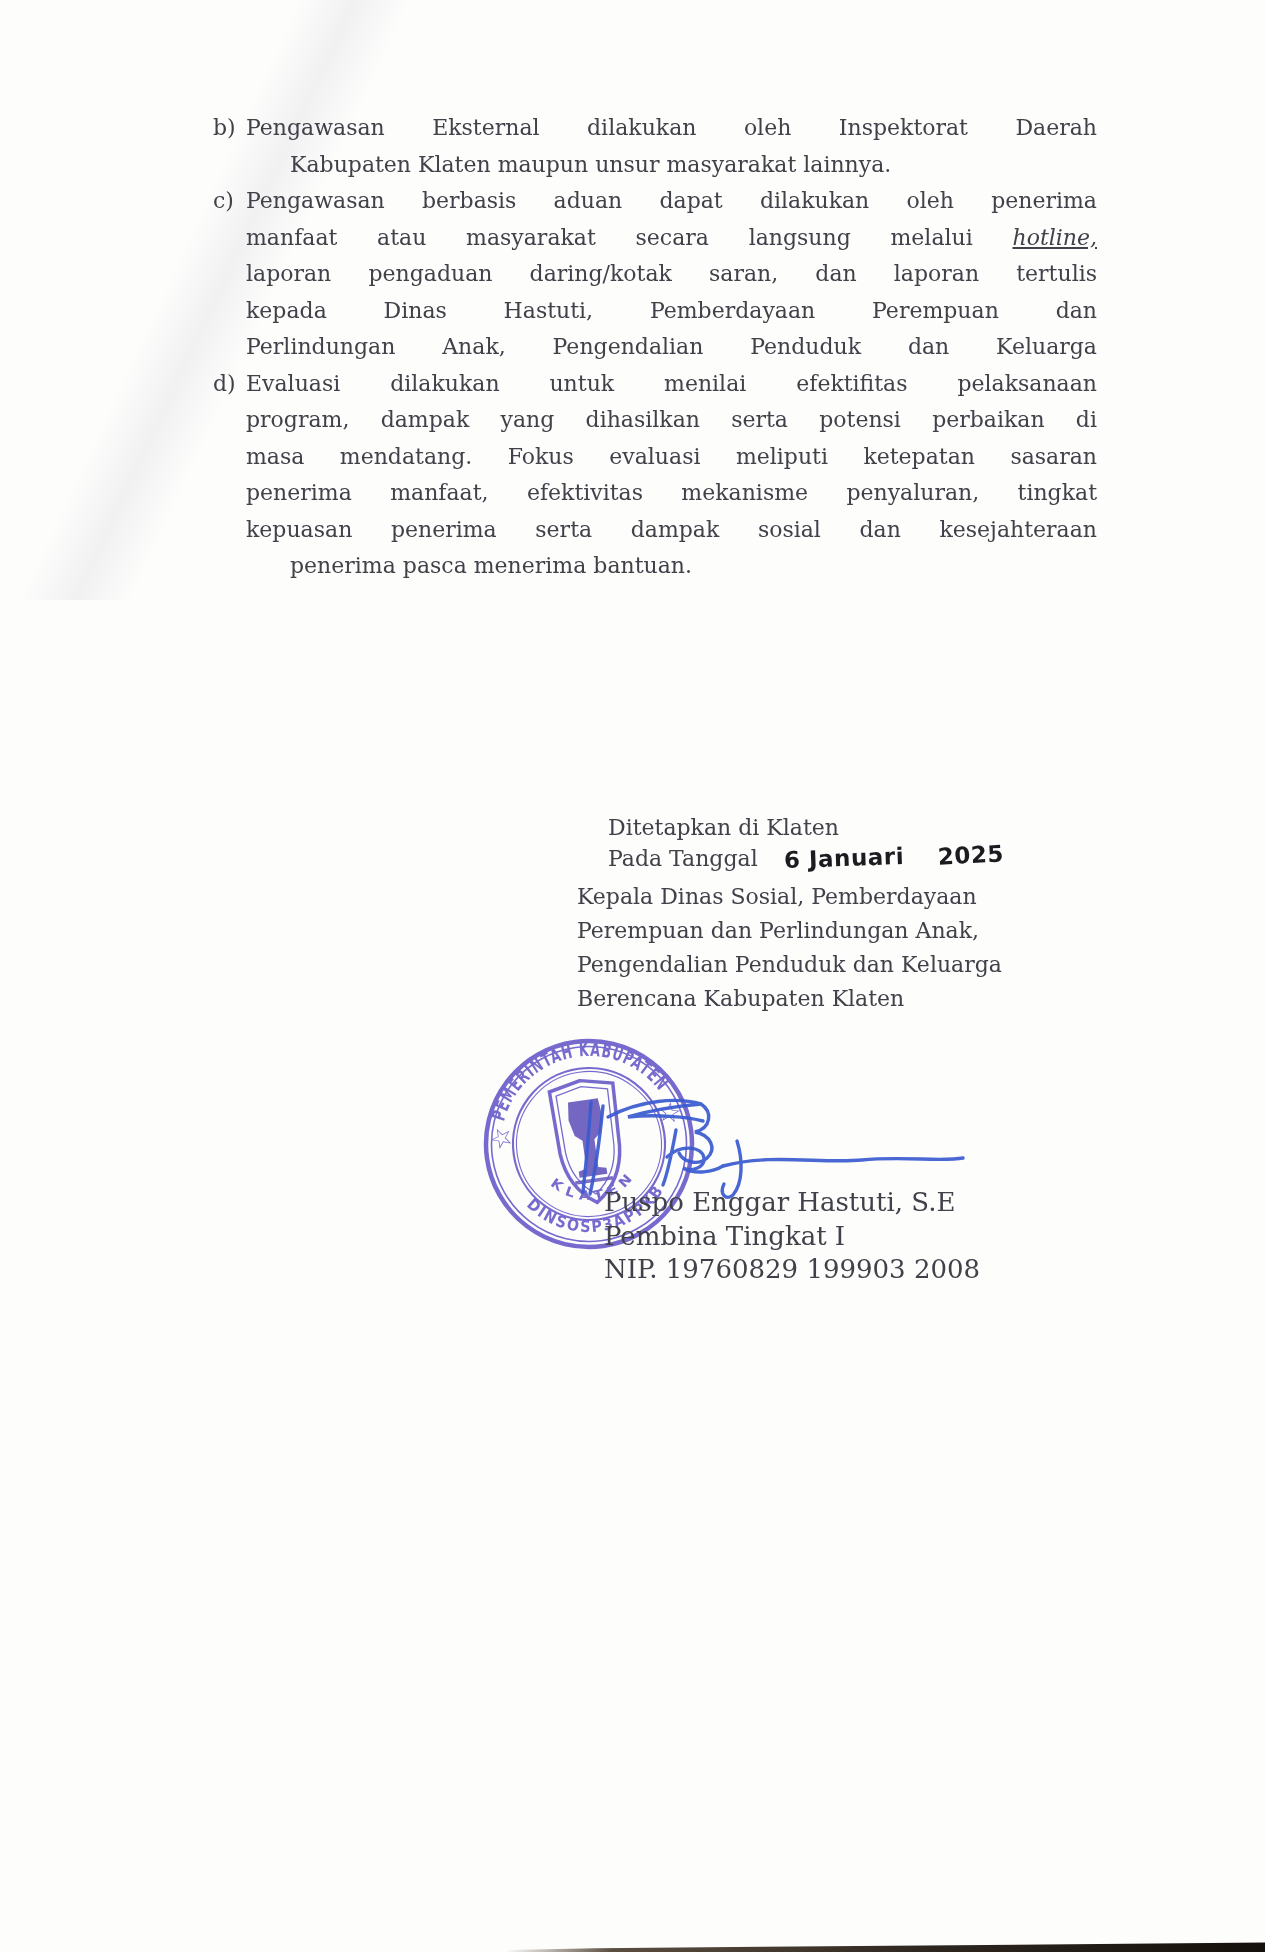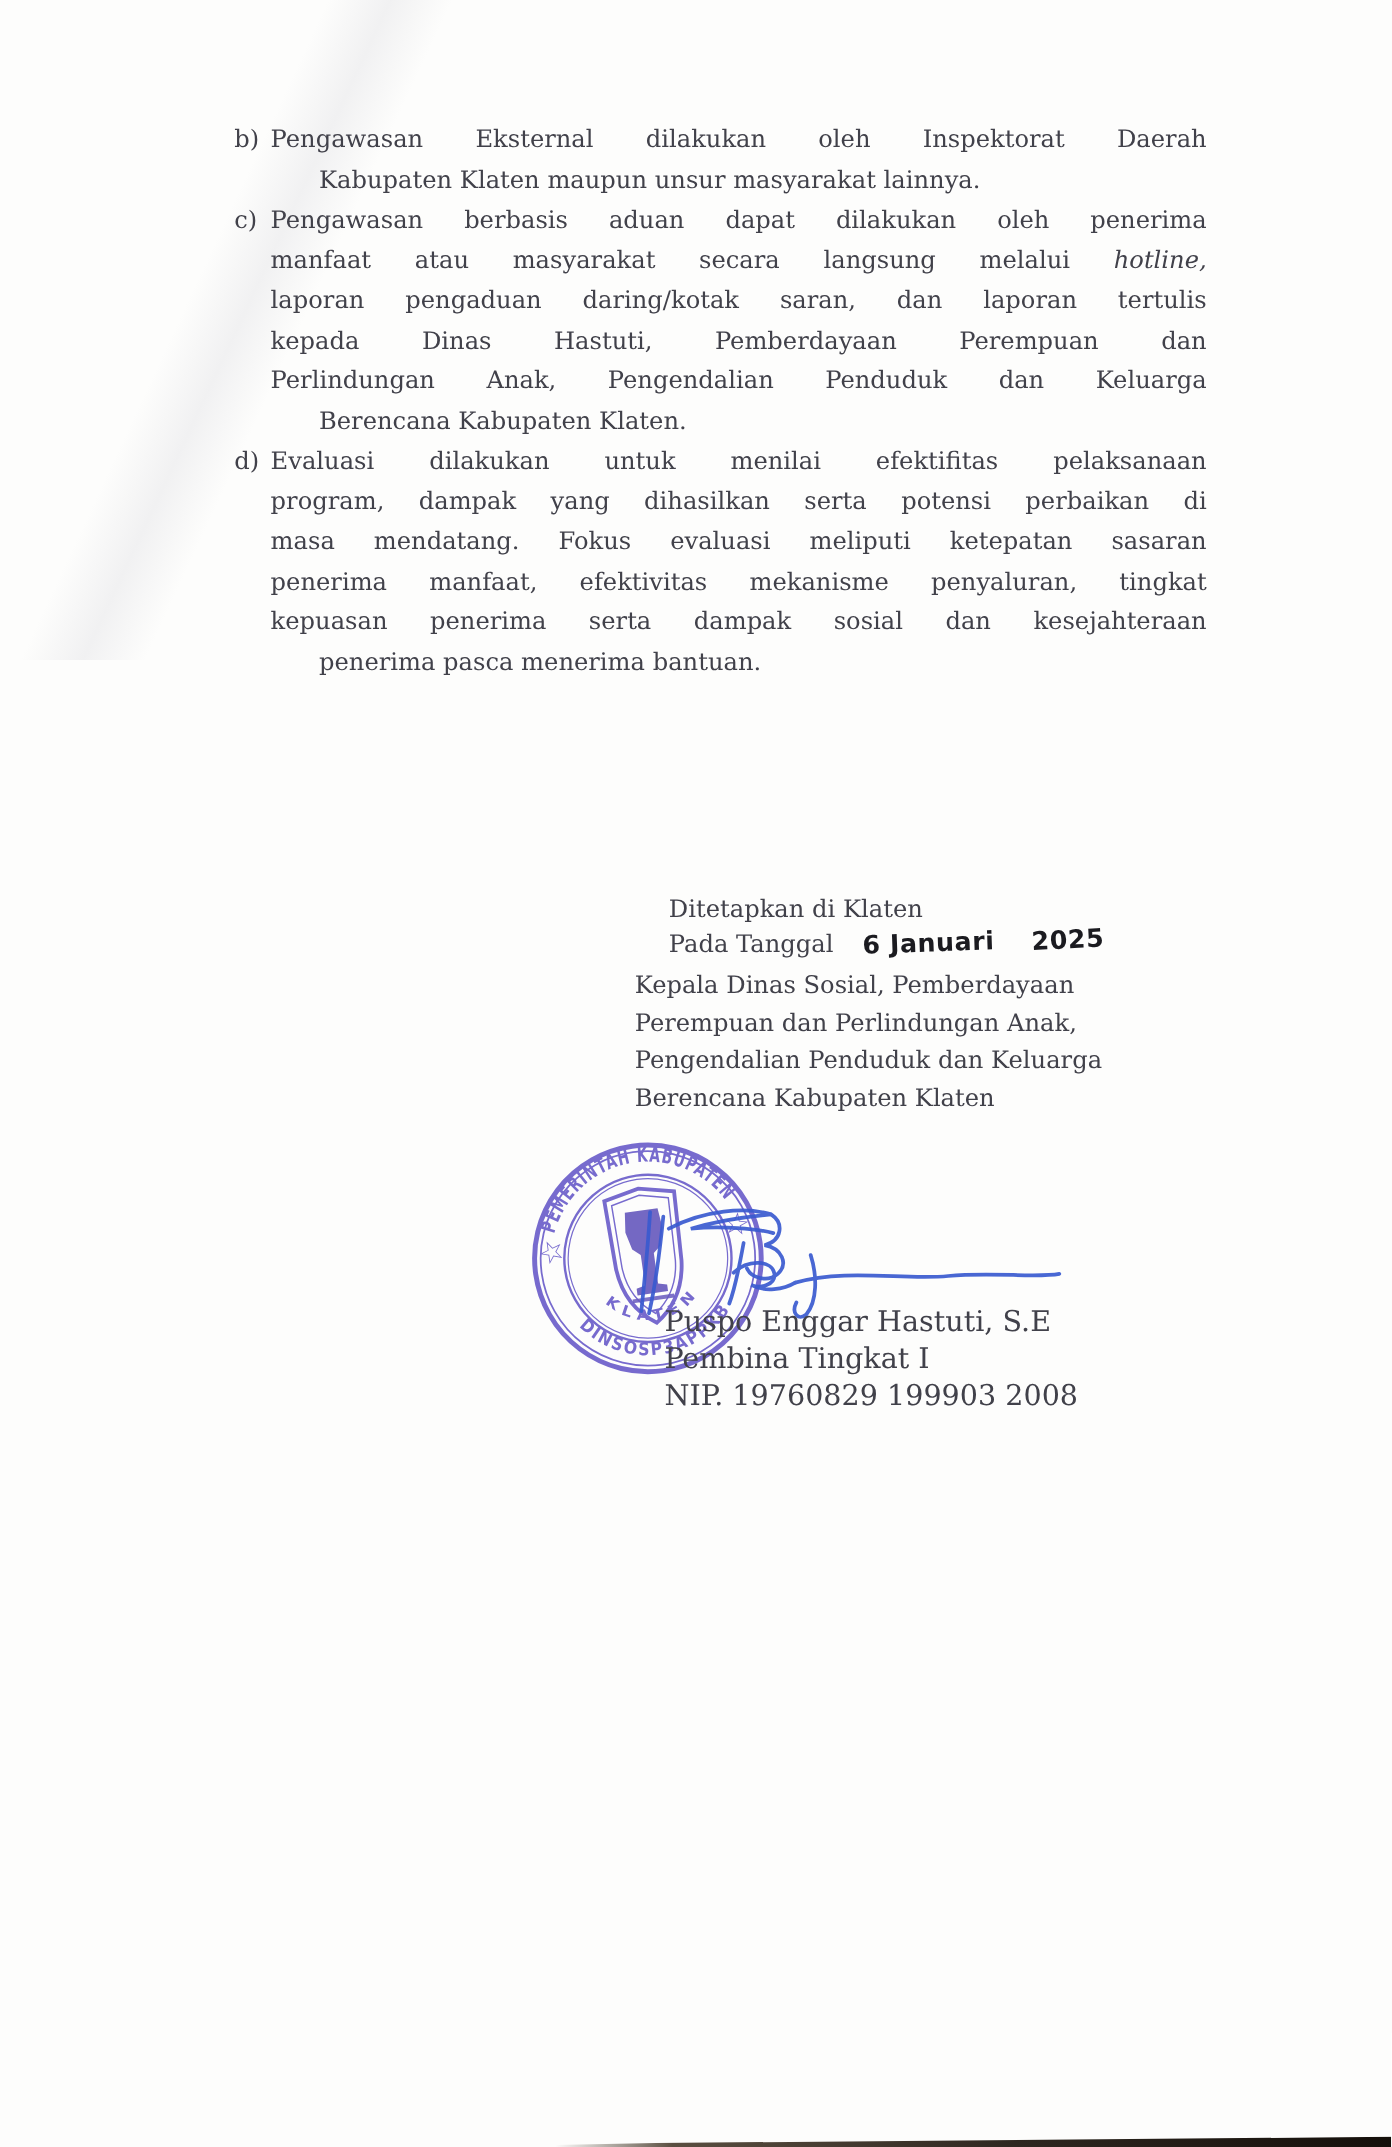--- a/index.html
+++ b/index.html
@@ -24,21 +24,21 @@
     clip-path:polygon(0 80%,12% 62%,100% 6%,100% 100%,0 100%);
   }
   .body-text{
     position:absolute;left:213px;top:110px;width:884px;
     font-size:22px;line-height:36.5px;
   }
   .item{position:relative;padding-left:33px;}
   .marker{position:absolute;left:0;top:0;}
   .jline{text-align:justify;text-align-last:justify;}
   .lline{text-align:left;margin-left:44px;}
-  .it{font-style:italic;}
+  .it{font-style:italic;text-decoration:underline;}
   .closing{position:absolute;left:608px;top:812px;font-size:22px;line-height:31px;}
   .hand{
     font-family:"DejaVu Sans","Liberation Sans",sans-serif;
     font-weight:600;font-size:23px;color:#1b1b20;
     display:inline-block;transform:rotate(-2deg);
     margin-left:26px;letter-spacing:.5px;
   }
   .hand-year{margin-left:34px;transform:rotate(-3deg) translateY(-3px);}
   .title-block{position:absolute;left:577px;top:880px;font-size:22px;line-height:34px;}
   .signer-block{position:absolute;left:604px;top:1186px;font-size:26px;line-height:33.5px;z-index:6;}
@@ -60,21 +60,20 @@
       <div class="lline">Kabupaten Klaten maupun unsur masyarakat lainnya.</div>
     </div>
 
     <div class="item">
       <span class="marker">c)</span>
       <div class="jline">Pengawasan berbasis aduan dapat dilakukan oleh penerima</div>
       <div class="jline"><span>manfaat atau masyarakat secara langsung melalui </span><span class="it">hotline,</span></div>
       <div class="jline">laporan pengaduan daring/kotak saran, dan laporan tertulis</div>
       <div class="jline">kepada Dinas Hastuti, Pemberdayaan Perempuan dan</div>
       <div class="jline">Perlindungan Anak, Pengendalian Penduduk dan Keluarga</div>
-      <div class="lline">Berencana Kabupaten Klaten.</div>
     </div>
 
     <div class="item">
       <span class="marker">d)</span>
       <div class="jline">Evaluasi dilakukan untuk menilai efektifitas pelaksanaan</div>
       <div class="jline">program, dampak yang dihasilkan serta potensi perbaikan di</div>
       <div class="jline">masa mendatang. Fokus evaluasi meliputi ketepatan sasaran</div>
       <div class="jline">penerima manfaat, efektivitas mekanisme penyaluran, tingkat</div>
       <div class="jline">kepuasan penerima serta dampak sosial dan kesejahteraan</div>
       <div class="lline">penerima pasca menerima bantuan.</div>

